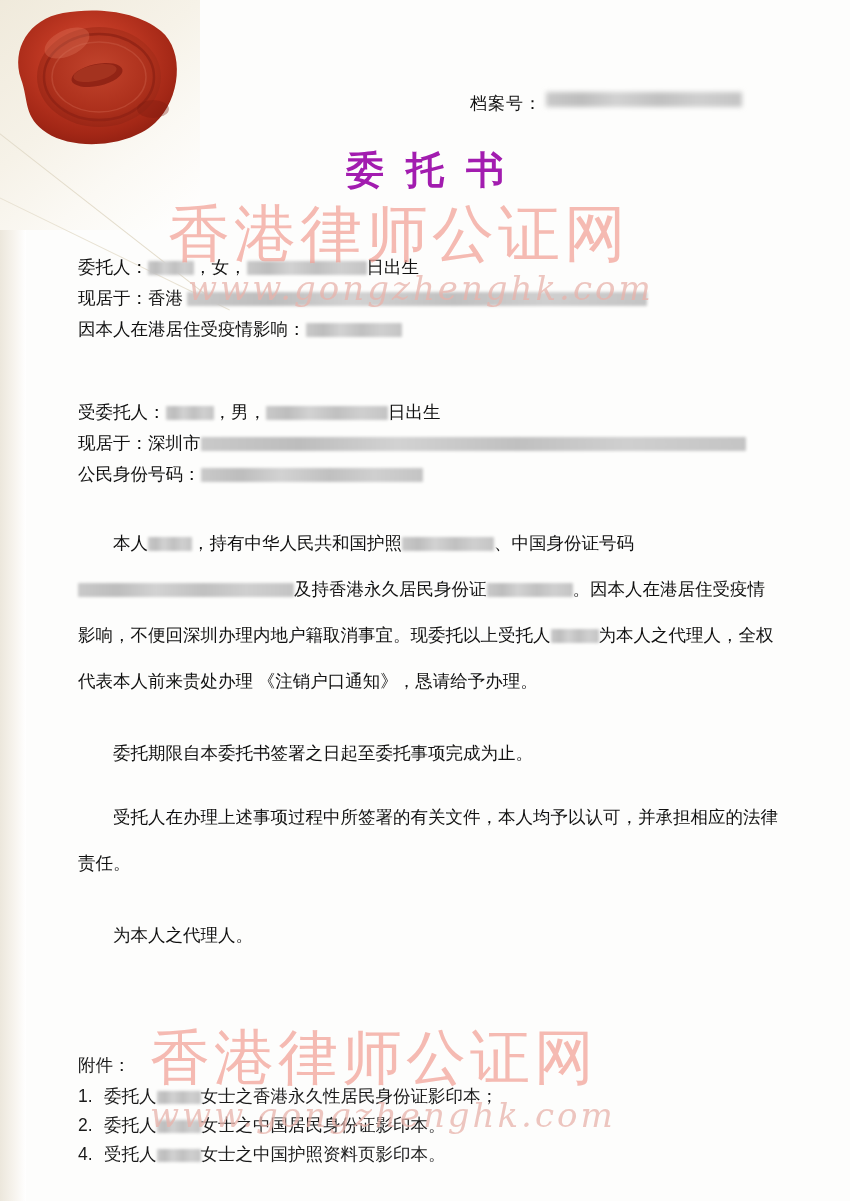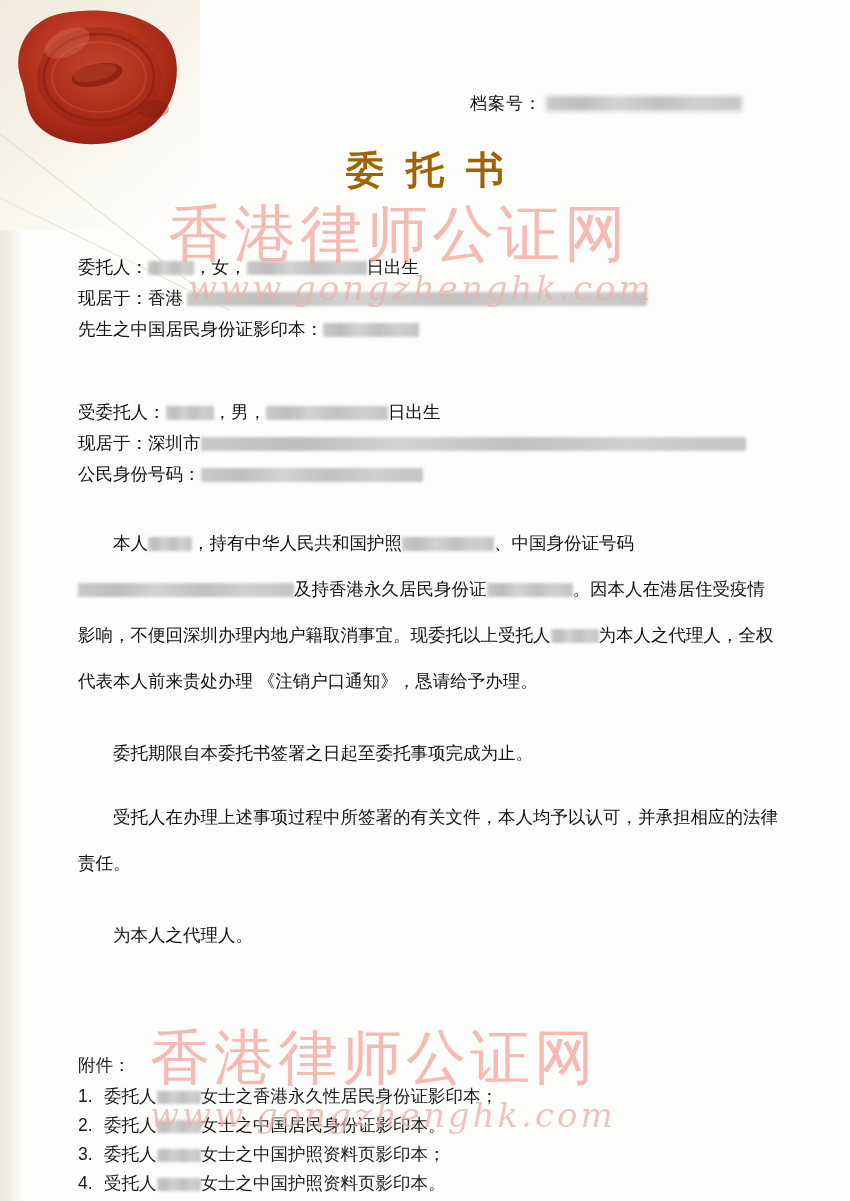--- a/index.html
+++ b/index.html
@@ -65,21 +65,21 @@
 
   
   .file-no-row {
     position: absolute;
     left: 0; top: 92px;
     width: 770px;
     display: flex;
     justify-content: flex-end;
     padding-right: 28px;
     box-sizing: border-box;
-    align-items: center;
+    align-items: flex-start;
   }
   .file-no-label {
     font-size: 17px;
     letter-spacing: 1px;
     color: #111;
   }
   .redact {
     display: inline-block;
     background: linear-gradient(90deg,#c9c9c9 0%, #bdbdbd 18%, #d2d2d2 36%, #c0c0c0 58%, #cfcfcf 78%, #c4c4c4 100%);
     filter: blur(1.6px);
@@ -92,21 +92,21 @@
   .doc-title {
     position: absolute;
     left: 0; top: 145px;
     width: 850px;
     text-align: center;
     font-family: "DejaVu Serif", serif;
     font-size: 38px;
     font-weight: bold;
     letter-spacing: 22px;
     text-indent: 22px;
-    color: #a16207;
+    color: #a21caf;
   }
 
   
   .body {
     position: absolute;
     left: 78px; top: 252px;
     width: 700px;
     font-size: 17.5px;
     line-height: 31px;
     color: #111;
@@ -222,21 +222,21 @@
 
     <div class="line">
       <span>委托人：</span><span class="redact" style="width:46px;height:14px;"></span><span>，女，</span><span class="redact" style="width:120px;height:14px;"></span><span>日出生</span>
     </div>
 
     <div class="line">
       <span>现居于：香港</span><span class="redact" style="width:460px;height:14px;margin-left:4px;"></span>
     </div>
 
     <div class="line">
-      <span>先生之中国居民身份证影印本：</span><span class="redact" style="width:96px;height:14px;"></span>
+      <span>因本人在港居住受疫情影响：</span><span class="redact" style="width:96px;height:14px;"></span>
     </div>
 
     <div class="blockgap"></div>
     <div class="blockgap"></div>
 
     <div class="line">
       <span>受委托人：</span><span class="redact" style="width:48px;height:14px;"></span><span>，男，</span><span class="redact" style="width:122px;height:14px;"></span><span>日出生</span>
     </div>
 
     <div class="line">
@@ -263,23 +263,20 @@
     <div class="attach-title">附件：</div>
 
     <div class="attach-item">
       <span class="attach-num">1.</span><span>委托人</span><span class="redact" style="width:44px;height:13px;"></span><span>女士之香港永久性居民身份证影印本；</span>
     </div>
 
     <div class="attach-item">
       <span class="attach-num">2.</span><span>委托人</span><span class="redact" style="width:44px;height:13px;"></span><span>女士之中国居民身份证影印本。</span>
     </div>
 
-    <div class="attach-item">
-      <span class="attach-num">3.</span><span>委托人</span><span class="redact" style="width:44px;height:13px;"></span><span>女士之中国护照资料页影印本；</span>
-    </div>
 
     <div class="attach-item">
       <span class="attach-num">4.</span><span>受托人</span><span class="redact" style="width:44px;height:13px;"></span><span>女士之中国护照资料页影印本。</span>
     </div>
   </div>
 
   <div class="wm wm-cn-1">香港律师公证网</div>
   <div class="wm wm-en-1">www.gongzhenghk.com</div>
   <div class="wm wm-cn-2">香港律师公证网</div>
   <div class="wm wm-en-2">www.gongzhenghk.com</div>

